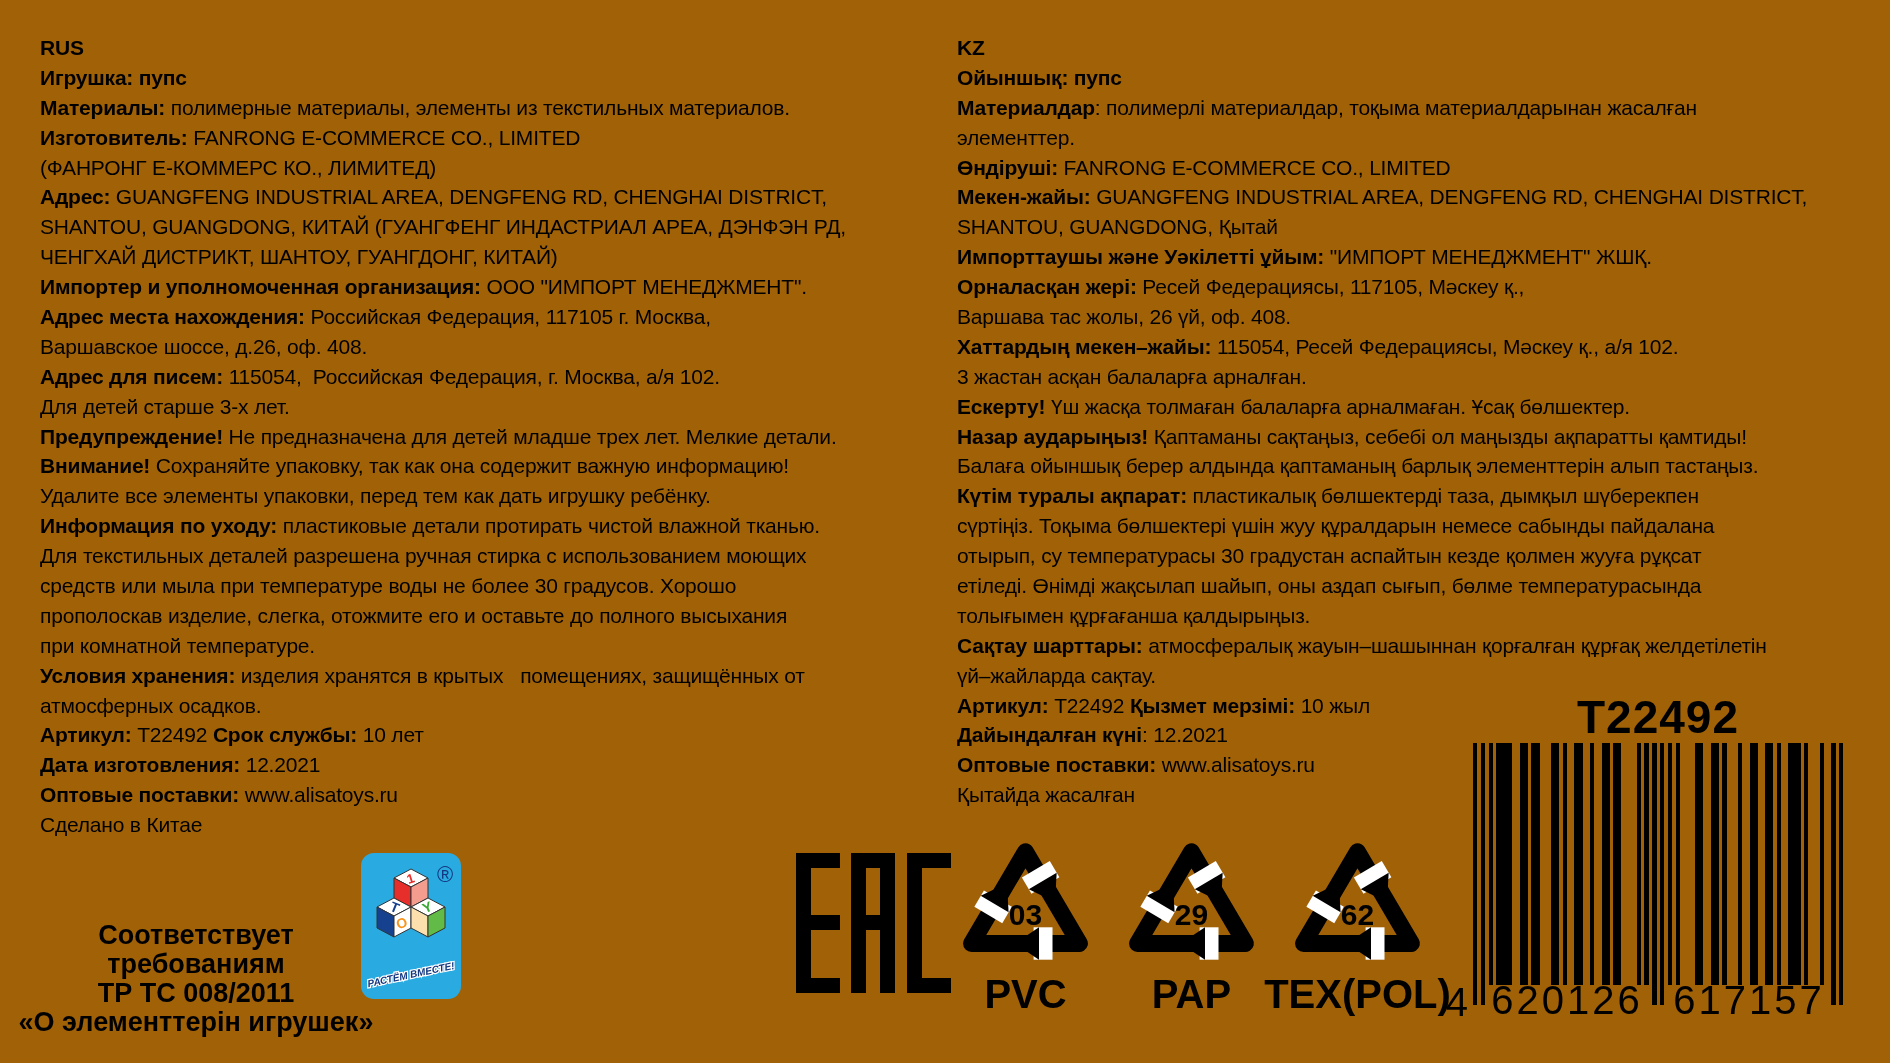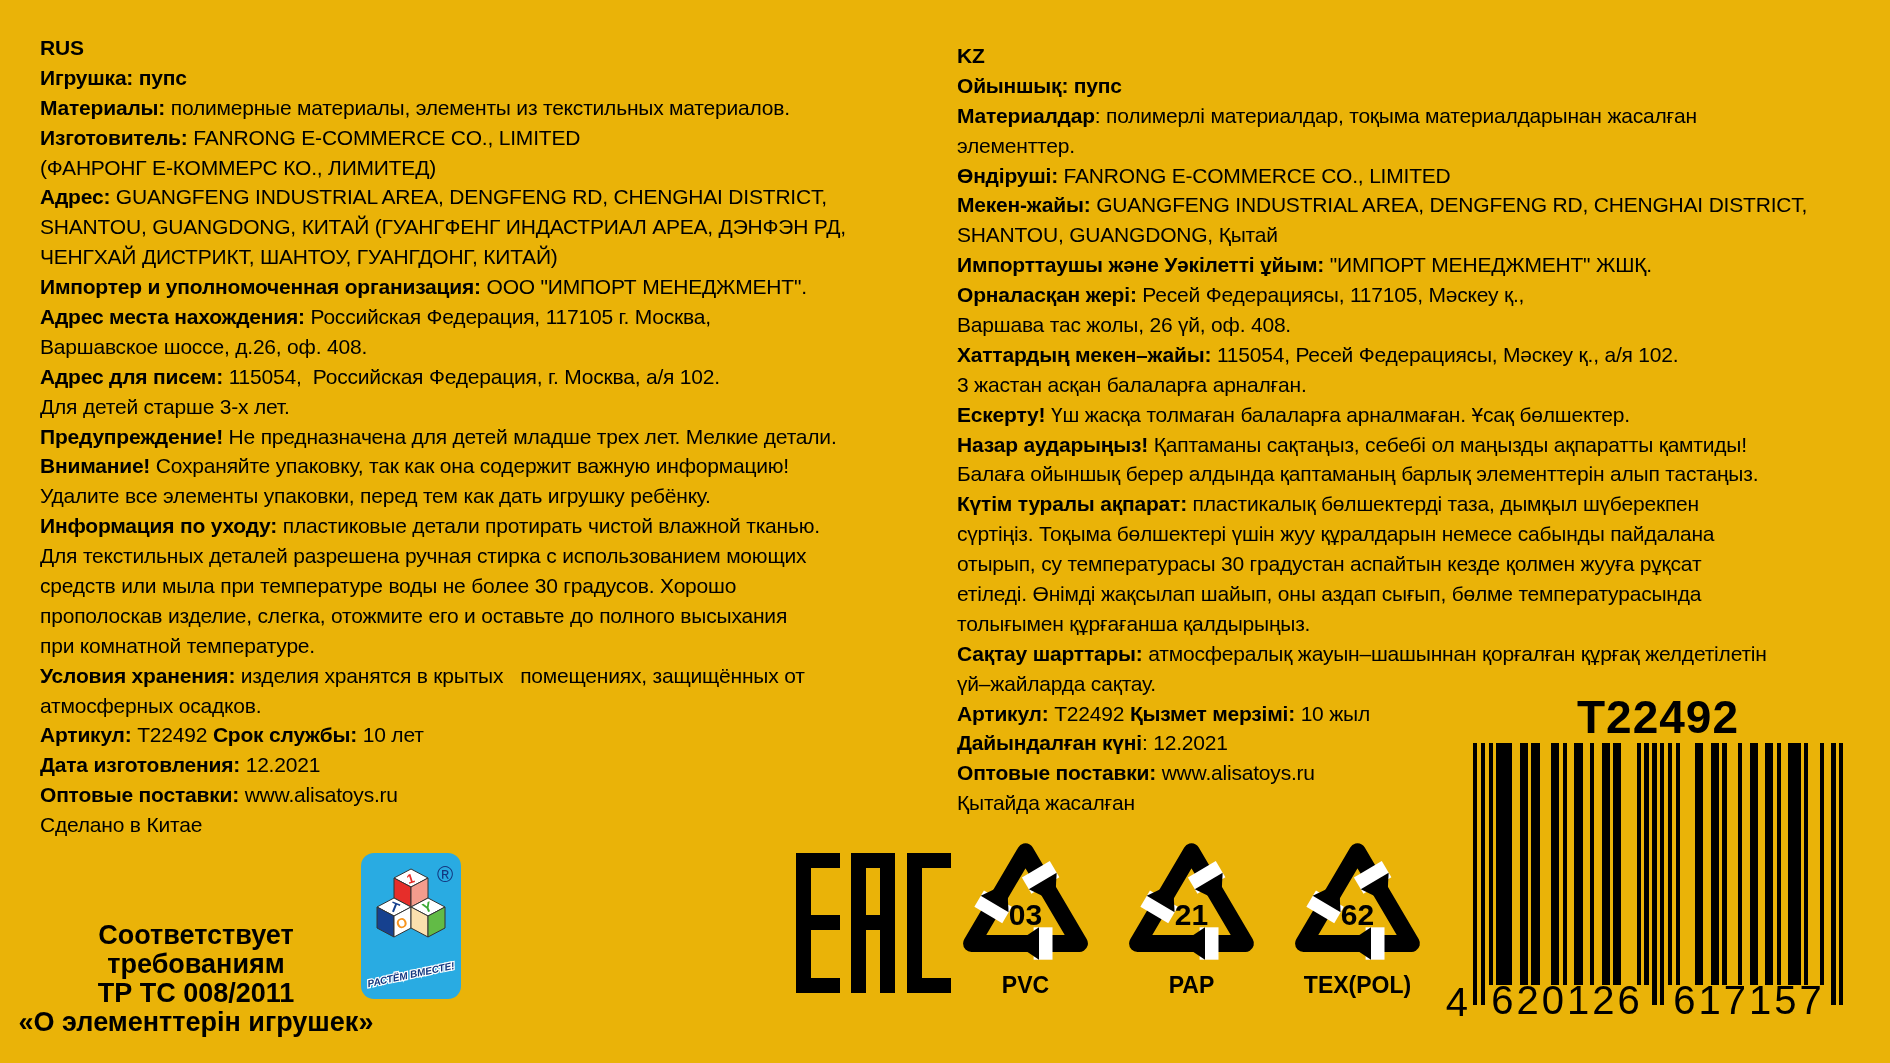--- a/index.html
+++ b/index.html
@@ -1,35 +1,35 @@
 <!DOCTYPE html>
 <html><head>
 <meta charset="utf-8">
 <style>
   html,body{margin:0;padding:0;background:#fff;}
   body{font-family:"Liberation Sans",sans-serif;color:#000;}
-  #label{position:relative;width:1890px;height:1063px;background:#eab308;overflow:hidden;}
+  #label{position:relative;width:1890px;height:1063px;background:#a16207;overflow:hidden;}
   .col{position:absolute;top:33px;font-size:21px;line-height:29.9px;letter-spacing:-0.2px;white-space:pre;color:#000;}
   #col-rus{left:40px;width:880px;}
-  #col-kz{left:957px;width:900px;margin-top:8px;}
+  #col-kz{left:957px;width:900px;}
   .tline{height:29.9px;}
   .b{font-weight:bold;}
   #compliance{position:absolute;left:18px;top:921px;width:356px;text-align:center;font-weight:bold;font-size:27px;line-height:29px;}
   
   #brand-logo{position:absolute;left:361px;top:853px;width:100px;height:146px;}
   
   #age-warning{position:absolute;left:592px;top:802px;width:172px;height:200px;}
   #age-caption{position:absolute;left:-16px;top:164px;width:204px;text-align:center;font-size:27px;letter-spacing:-0.5px;}
   
   #eac{position:absolute;left:796px;top:853px;width:155px;height:140px;}
   
   .recycle{position:absolute;top:838px;width:135px;height:170px;text-decoration:underline;}
   .recycle svg{position:absolute;left:0;top:0;}
   .rc-code{position:absolute;left:0;top:60px;width:135px;text-align:center;font-size:30px;font-weight:bold;}
-  .rc-label{position:absolute;left:-30px;top:134px;width:195px;text-align:center;font-size:23px;font-weight:bold;white-space:nowrap;}
+  .rc-label{position:absolute;left:-30px;top:134px;width:195px;text-align:center;font-size:40px;font-weight:bold;white-space:nowrap;}
   #recycle-pvc{left:958px;}
   #recycle-pap{left:1124px;}
   #recycle-tex{left:1290px;}
   
   #barcode{position:absolute;left:1430px;top:682px;width:430px;height:345px;margin-top:8px;}
   #bc-sku{position:absolute;left:43px;top:0;width:370px;text-align:center;font-size:46px;font-weight:bold;letter-spacing:1px;}
   #bc-bars{position:absolute;left:43px;top:53px;width:370px;height:262px;}
   #bc-bars .bar{position:absolute;top:0;background:#000;}
   .bc-digit{position:absolute;top:288px;font-size:40px;}
   #bc-d0{left:0px;top:290px;width:38px;text-align:right;}
@@ -116,21 +116,21 @@
           <rect x="-7" y="-12" width="14" height="24" transform="translate(61.2,29) rotate(59.5)"></rect>
           <rect x="-7" y="-12" width="14" height="24" transform="translate(63,78)"></rect>
           <rect x="-7" y="-12" width="14" height="24" transform="translate(26,50.8) rotate(-59.5)"></rect>
         </g>
       <g fill="#000">
           <polygon points="-12,-8 12,-8 0,10" transform="translate(66.8,38.6) rotate(-30.5)"></polygon>
           <polygon points="-12,-8 12,-8 0,10" transform="translate(52,78) rotate(90)"></polygon>
           <polygon points="-12,-8 12,-8 0,10" transform="translate(31.2,41.9) rotate(-149.5)"></polygon>
         </g>
     </svg>
-    <div class="rc-code">21</div>
+    <div class="rc-code">29</div>
     <div class="rc-label">PAP</div>
   </div>
   <div class="recycle" id="recycle-tex">
     <svg width="135" height="130" viewBox="0 0 100 96">
       <path d="M50 10 L90 78 L10 78 Z" fill="none" stroke="#000" stroke-width="12.5" stroke-linejoin="round"></path>
       <g fill="#fff">
           <rect x="-7" y="-12" width="14" height="24" transform="translate(61.2,29) rotate(59.5)"></rect>
           <rect x="-7" y="-12" width="14" height="24" transform="translate(63,78)"></rect>
           <rect x="-7" y="-12" width="14" height="24" transform="translate(26,50.8) rotate(-59.5)"></rect>
         </g>

